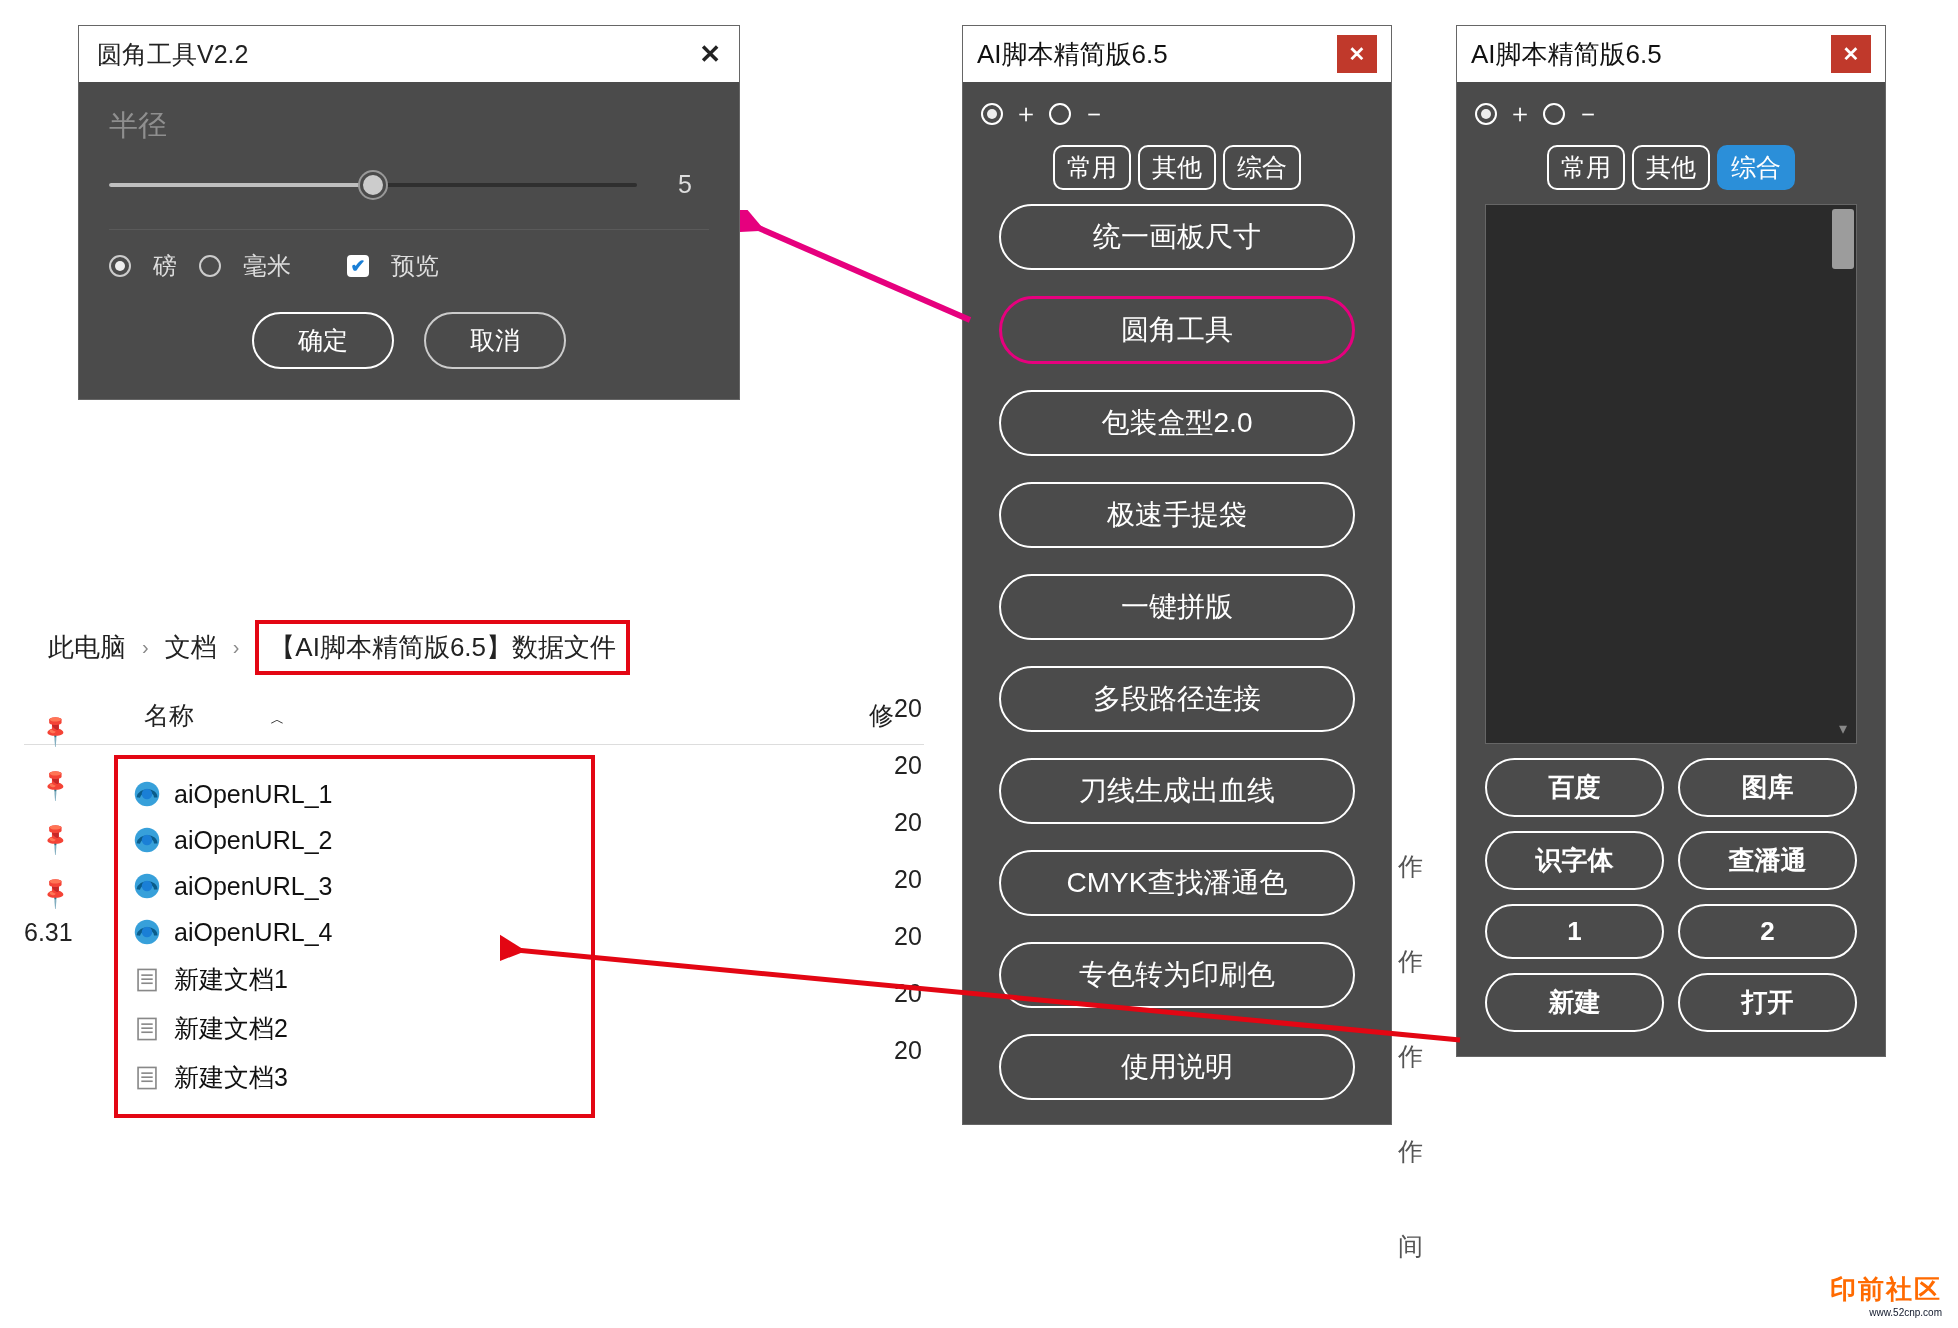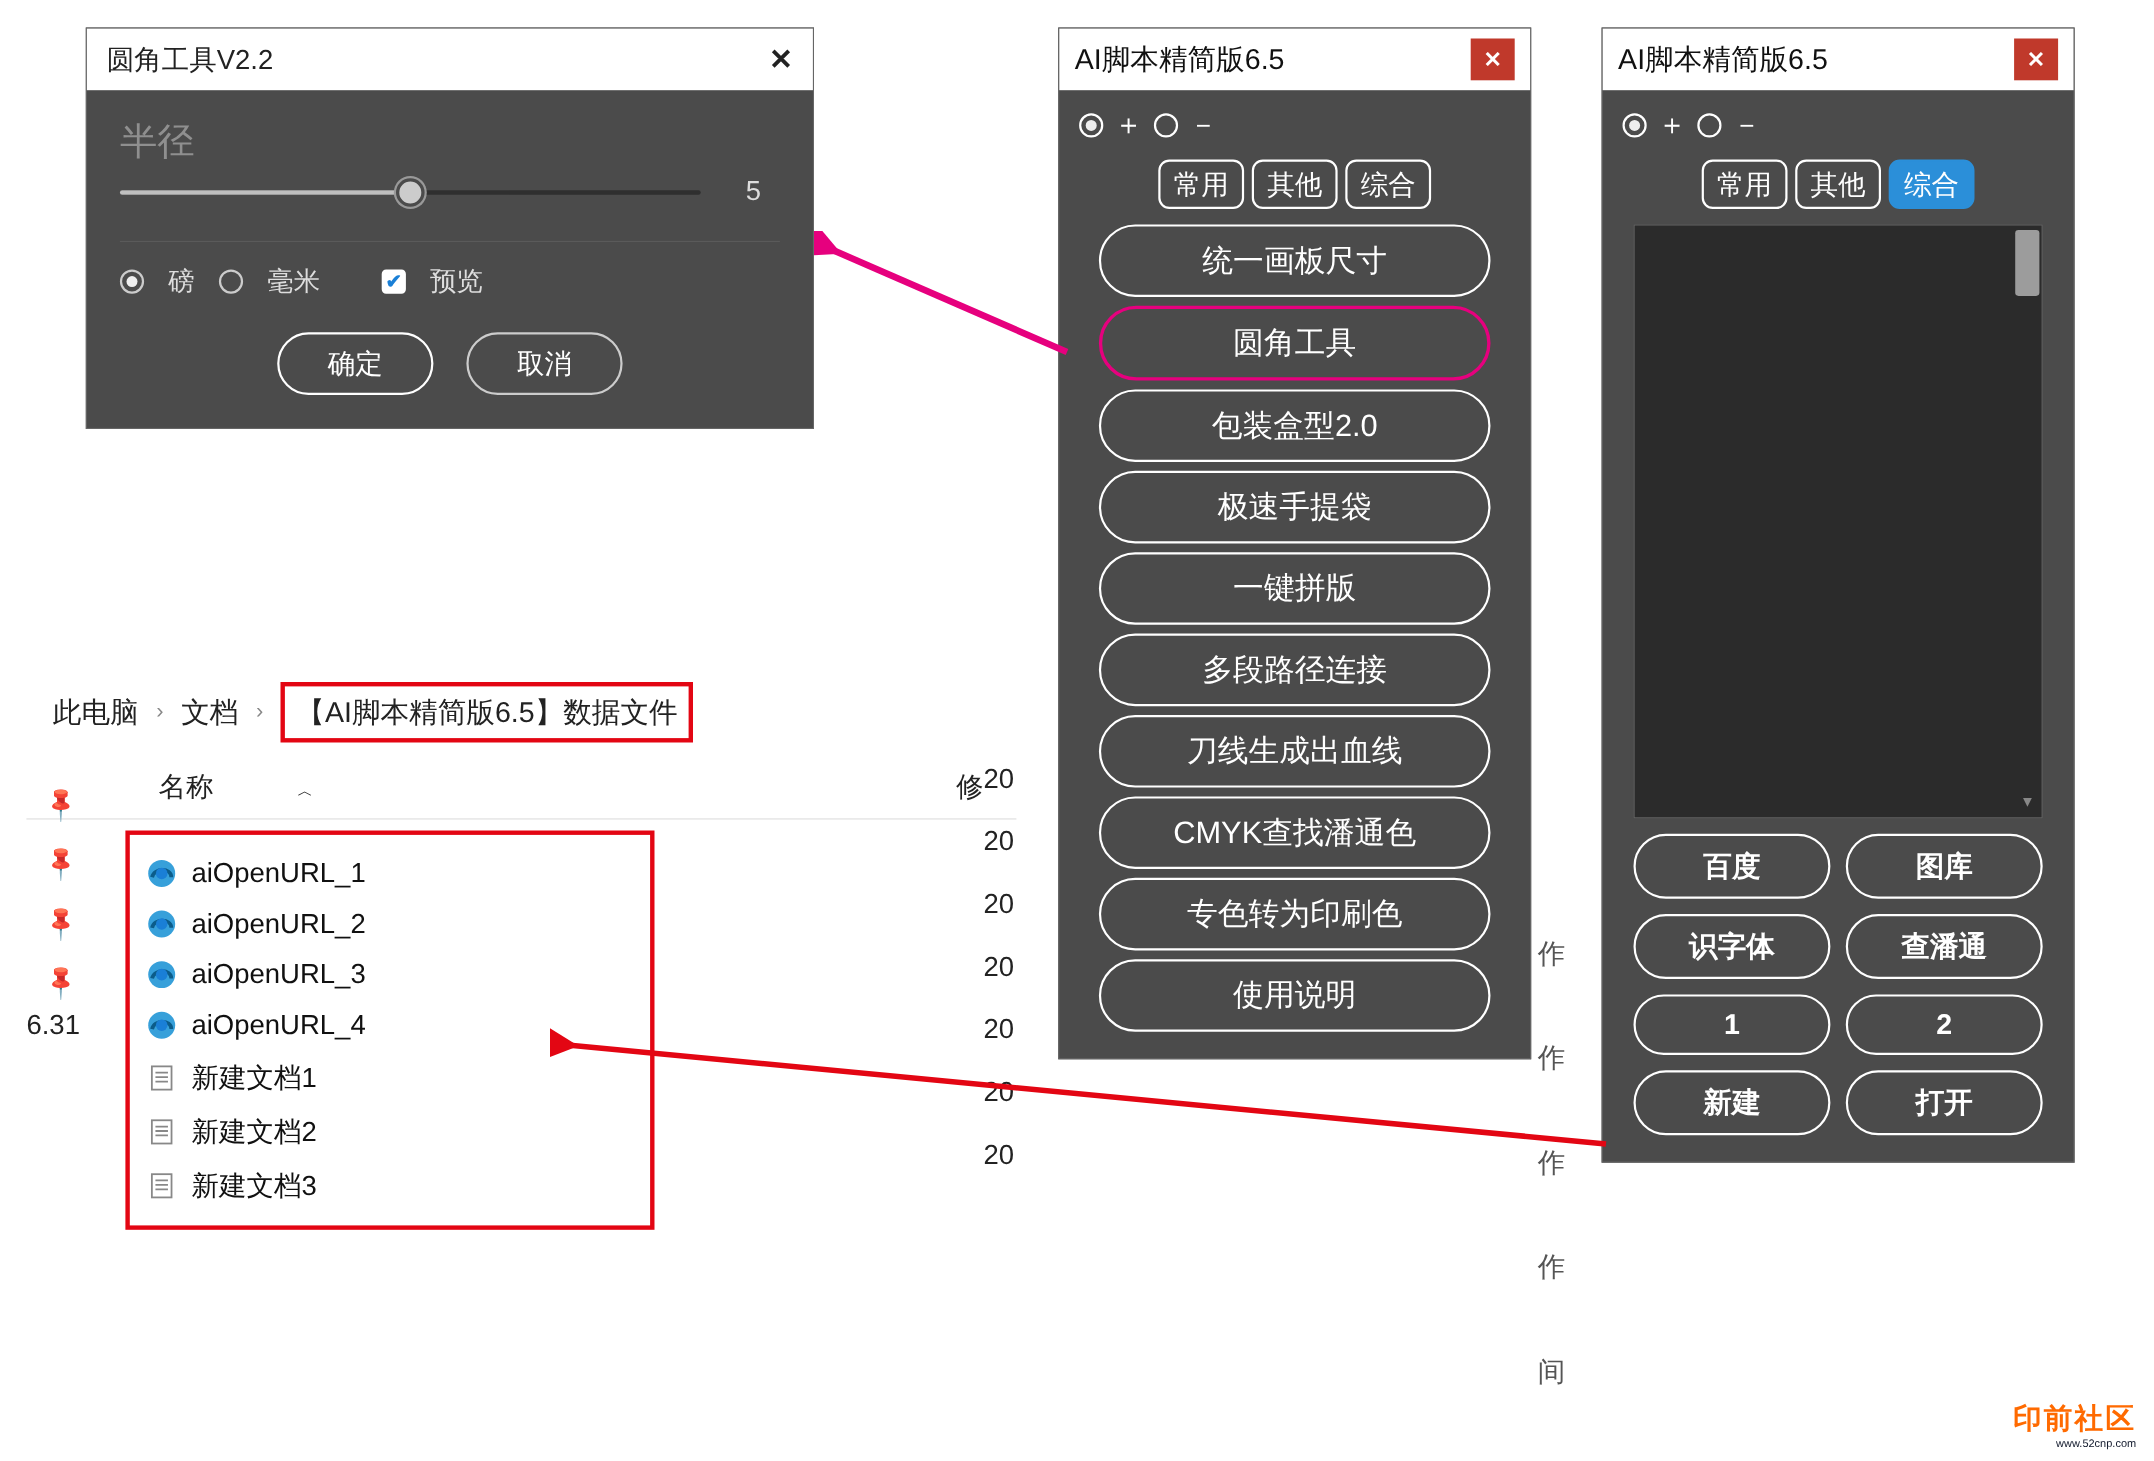--- a/index.html
+++ b/index.html
@@ -3,21 +3,21 @@
 <meta charset="utf-8">
 <style>
   * { box-sizing: border-box; margin: 0; padding: 0; font-family: "Microsoft YaHei", "SimSun", sans-serif; }
   body { width: 1958px; height: 1328px; background: #fff; position: relative; }
 
   
   .dialog { position: absolute; left: 78px; top: 25px; width: 662px; background: #4b4b4b; border: 1px solid #666; }
   .dialog-title { background: #fff; color: #222; height: 56px; display: flex; align-items: center; justify-content: space-between; padding: 0 18px; font-size: 25px; }
   .dialog-close { font-size: 26px; font-weight: bold; cursor: pointer; }
   .dialog-body { padding: 24px 30px 30px 30px; color: #ddd; }
-  .slider-label { color: #8f8f8f; font-size: 34px; margin-bottom: 8px; display: block; }
+  .slider-label { color: #8f8f8f; font-size: 29px; margin-bottom: 24px; display: block; }
   .slider-wrap { display: flex; align-items: center; gap: 24px; }
   .slider-track { flex: 1; height: 4px; background: #2f2f2f; position: relative; border-radius: 2px; }
   .slider-track::before { content:''; position:absolute; left:0; top:0; height:100%; width:50%; background:#bfbfbf; border-radius:2px; }
   .slider-thumb { position: absolute; top: 50%; left: 50%; transform: translate(-50%,-50%); width: 26px; height: 26px; border-radius: 50%; background: #ccc; border: 3px solid #4b4b4b; box-shadow: 0 0 0 2px #999; }
   .slider-val { width: 48px; text-align: center; font-size: 25px; color: #ddd; }
   .opts-row { display: flex; align-items: center; gap: 22px; margin-top: 30px; border-top: 1px solid #5a5a5a; padding-top: 20px; font-size: 24px; }
   .radio, .check { width: 22px; height: 22px; border-radius: 50%; border: 2px solid #ccc; display: inline-flex; align-items: center; justify-content: center; }
   .radio.on::after { content:''; width:10px; height:10px; border-radius:50%; background:#eee; }
   .check { border-radius: 4px; background:#fff; border-color:#fff; }
   .check.on::after { content:'✔'; color:#1a7fd6; font-size:18px; font-weight:bold; line-height:1; }
@@ -220,21 +220,21 @@
       <span class="radio on"></span>
       <span>＋</span>
       <span class="radio"></span>
       <span>－</span>
     </div>
     <div class="tab-row" id="tabs-left">
         <span class="tab-pill">常用</span>
         <span class="tab-pill">其他</span>
         <span class="tab-pill">综合</span>
       </div>
-    <div id="tools-left" style="display:flex;flex-direction:column;gap:8px;align-items:flex-start">
+    <div id="tools-left" style="display:flex;flex-direction:column;gap:26px;align-items:flex-start">
         <div class="tool-btn">统一画板尺寸</div>
         <div class="tool-btn hi">圆角工具</div>
         <div class="tool-btn">包装盒型2.0</div>
         <div class="tool-btn">极速手提袋</div>
         <div class="tool-btn">一键拼版</div>
         <div class="tool-btn">多段路径连接</div>
         <div class="tool-btn">刀线生成出血线</div>
         <div class="tool-btn">CMYK查找潘通色</div>
         <div class="tool-btn">专色转为印刷色</div>
         <div class="tool-btn">使用说明</div>

